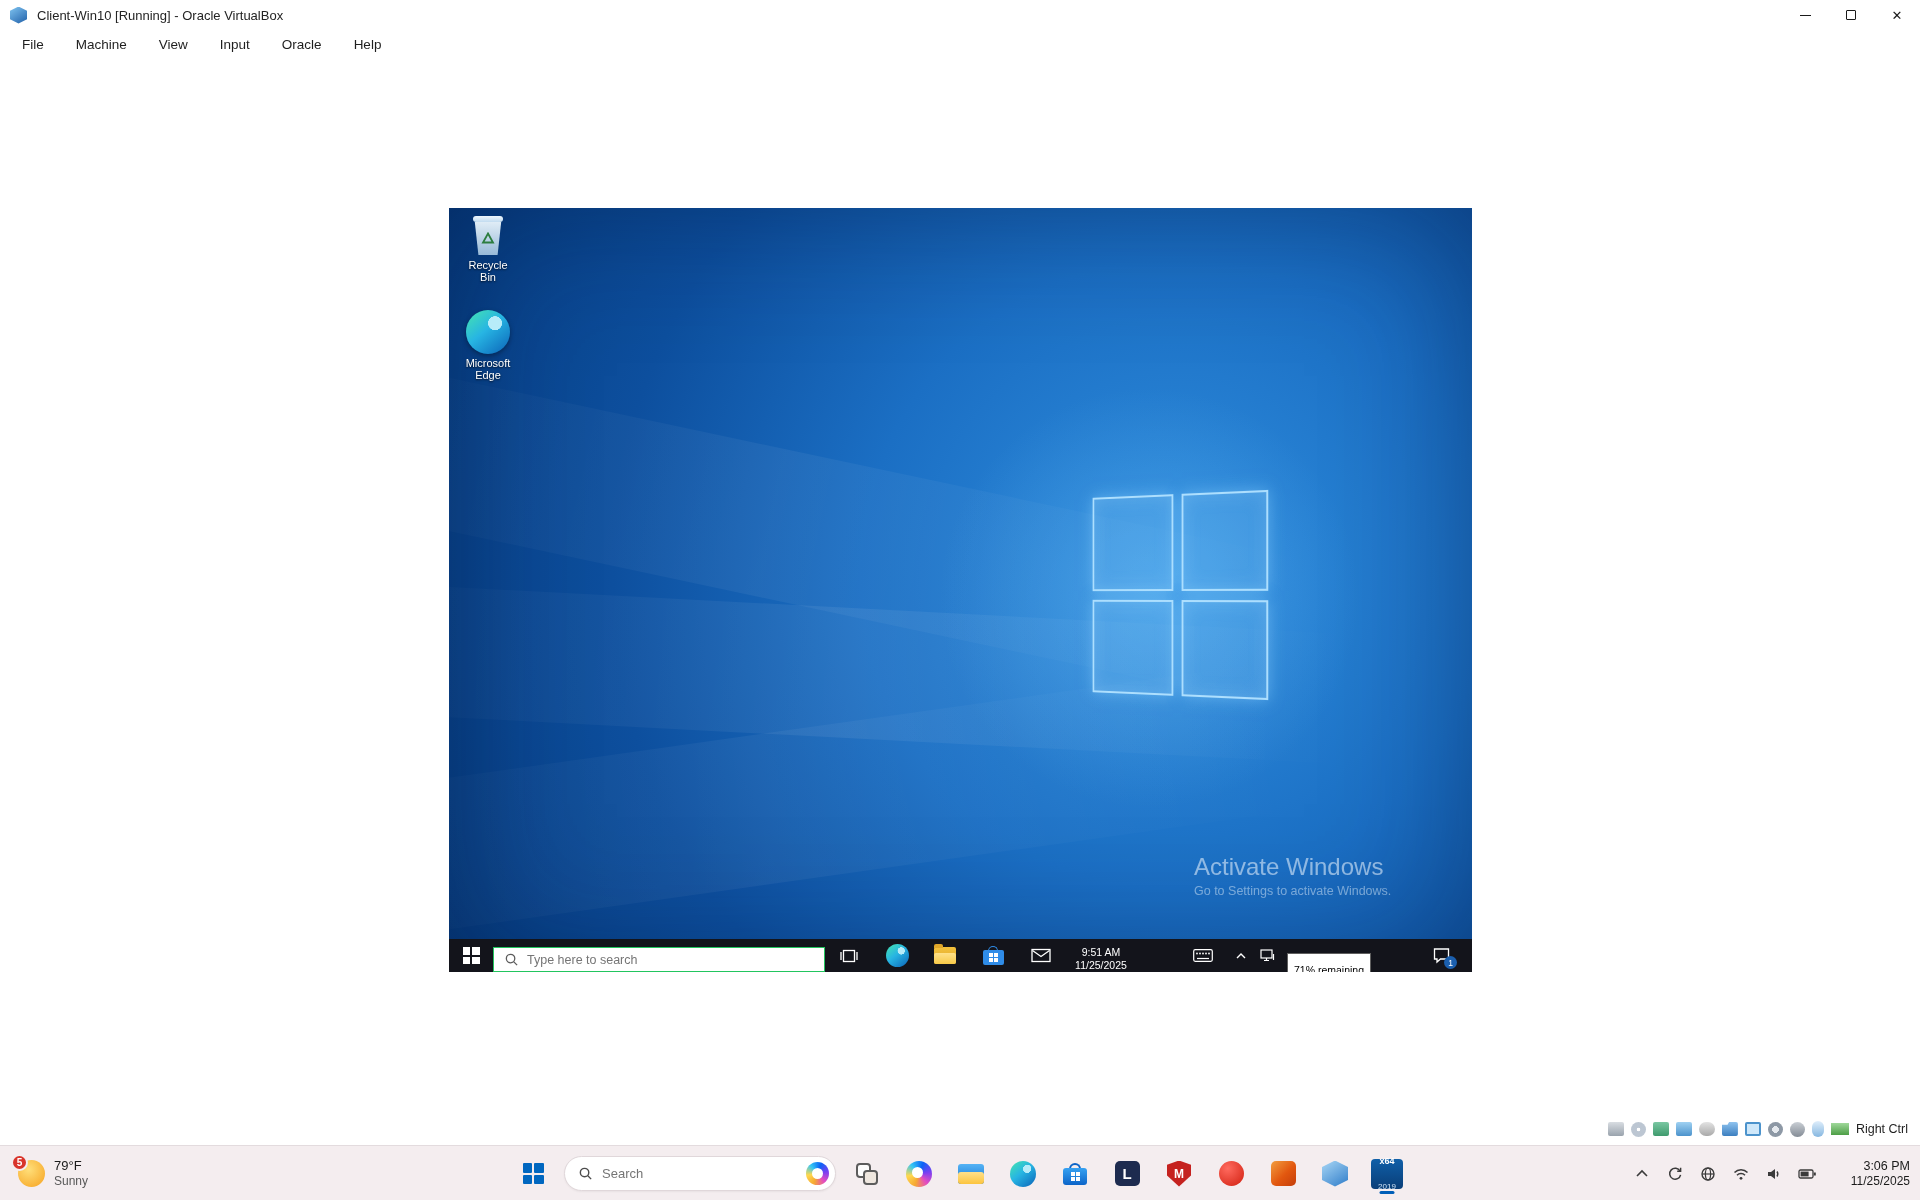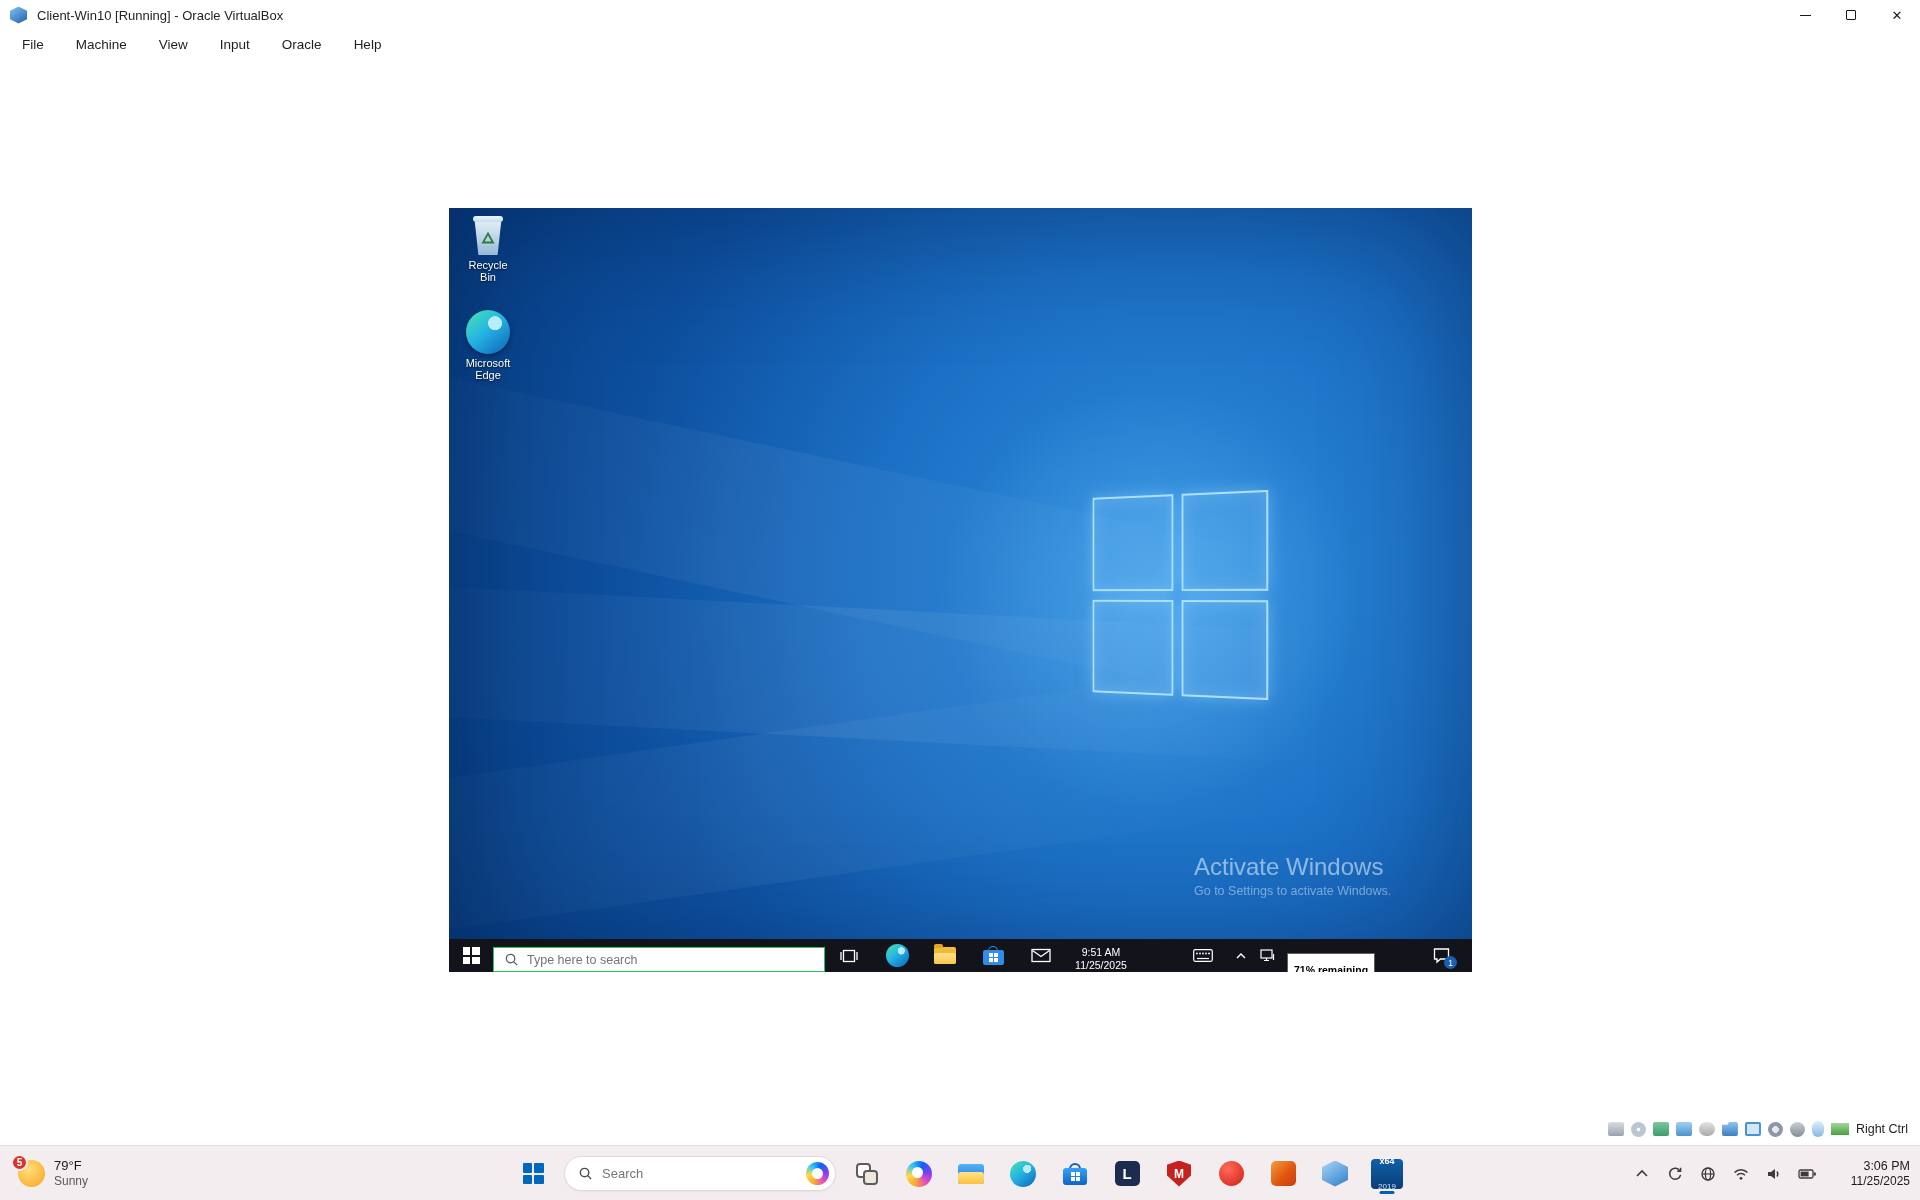--- a/index.html
+++ b/index.html
@@ -72,21 +72,21 @@
   .folder10 .tab { position:absolute; left:0; top:-3px; width:9px; height:4px; border-radius:2px 2px 0 0; background:#dfa62a; }
   .folder10 .front { position:absolute; left:0; bottom:0; width:22px; height:11px; border-radius:2px; background:linear-gradient(180deg,#ffe18a,#f7c948); }
   .store10 { position:relative; width:21px; height:19px; }
   .store10 .bag { position:absolute; left:0; bottom:0; width:21px; height:15px; border-radius:2px; background:#2f8ce8; display:flex; align-items:center; justify-content:center; }
   .store10 .handle { position:absolute; left:5.5px; top:0; width:10px; height:7px; border:1.6px solid #2f8ce8; border-bottom:none; border-radius:5px 5px 0 0; }
   .flag-sm { width:9px; height:9px; display:grid; grid-template-columns:1fr 1fr; grid-template-rows:1fr 1fr; gap:1px; }
   .flag-sm span { background:#fff; }
 
   .g-tray-item { position:absolute; top:0; height:33px; display:flex; align-items:center; justify-content:center; }
   .g-clock { left:903px; width:72px; top:0; height:33px; display:flex; flex-direction:column; align-items:center; justify-content:flex-end; color:#fff; font-size:10.5px; line-height:13px; }
-  .g-tooltip { position:absolute; left:838px; top:14px; height:34px; z-index:5; background:#fff; border:1px solid #5f5f5f; color:#000; font-size:10.5px; padding:1px 6px; white-space:nowrap; display:flex; align-items:center;font-weight:bold; }
+  .g-tooltip { position:absolute; left:838px; top:14px; height:34px; z-index:5; background:#fff; border:1px solid #5f5f5f; color:#000; font-size:10.5px; padding:1px 6px; white-space:nowrap; display:flex; align-items:center; }
   .ac-badge { position:absolute; right:2px; bottom:3px; width:13px; height:13px; border-radius:50%; background:#1b5fae; color:#fff; font-size:8.5px; display:flex; align-items:center; justify-content:center; }
 
   
   .statusbar { left:0; top:1116px; width:1920px; height:26px; display:flex; align-items:center; justify-content:flex-end; gap:7px; padding-right:12px; background:#fff; }
   .st-ico { width:16px; height:14px; border-radius:2px; }
   .st-hdd { background:linear-gradient(180deg,#d9dde2,#9aa3ad); }
   .st-cd { border-radius:50%; width:15px; height:15px; background:radial-gradient(circle,#fff 0 18%, #bcc6d2 19% 100%); }
   .st-audio { background:linear-gradient(180deg,#7ac7a2,#3f9b6e); }
   .st-net { background:linear-gradient(180deg,#9fd1f2,#4c93cc); }
   .st-usb { background:linear-gradient(180deg,#e3e3e3,#a9a9a9); border-radius:7px; }

